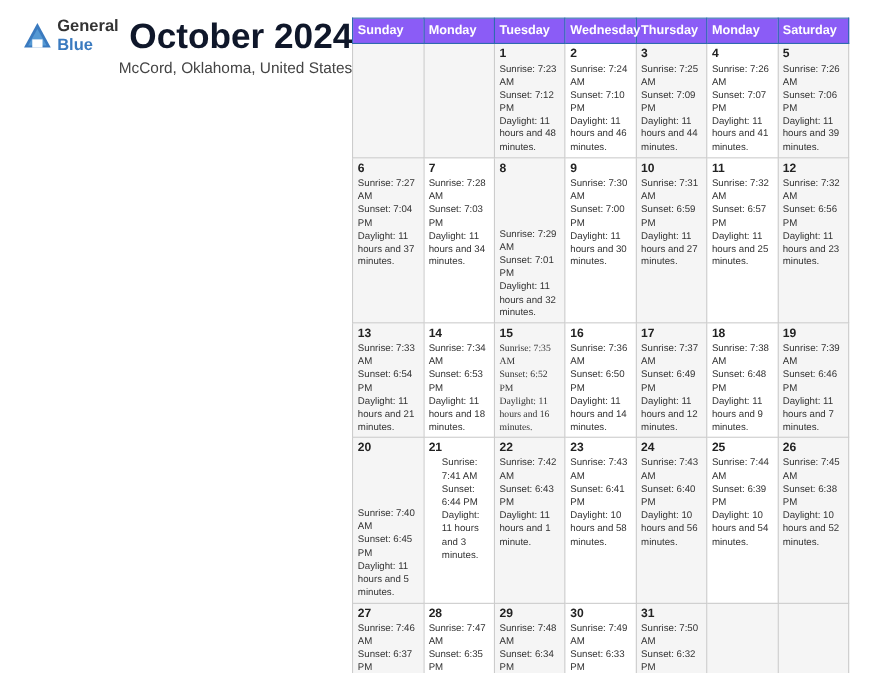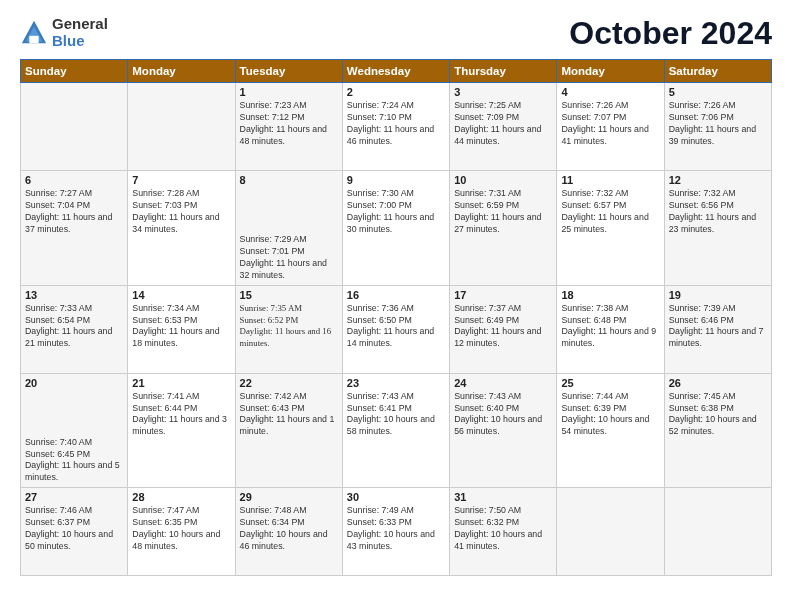--- a/index.html
+++ b/index.html
@@ -8,21 +8,21 @@
       background: #fff;
       width: 792px;
       height: 612px;
       overflow: hidden;
     }
     .page {
       width: 792px;
       height: 484px;
       padding: 16px 20px 12px 20px;
       display: flex;
-      flex-direction: column;
+      flex-direction: row;
     }
     .header {
       display: flex;
       justify-content: space-between;
       align-items: flex-start;
       margin-bottom: 8px;
     }
     .logo {
       display: flex;
       align-items: center;
@@ -62,21 +62,21 @@
       margin-top: 2px;
     }
     .calendar {
       flex: 1;
       border: 1px solid #ccc;
       border-collapse: collapse;
       width: 100%;
       table-layout: fixed;
     }
     .calendar th {
-      background-color: #a16207;
+      background-color: #8b5cf6;
       color: #fff;
       font-size: 11.5px;
       font-weight: bold;
       padding: 5px 4px;
       border: 1px solid #2e6aaf;
       text-align: left;
     }
     .calendar td {
       border: 1px solid #ccc;
       vertical-align: top;
@@ -119,20 +119,21 @@
         <polygon points="15,8 24,24 6,24" fill="#5599d4"></polygon>
         <rect x="10" y="18" width="10" height="8" fill="#fff"></rect>
       </svg>
       <div class="logo-text">
         <span class="logo-general">General</span>
         <span class="logo-blue">Blue</span>
       </div>
     </div>
     <div class="title-block">
       <div class="title-month">October 2024</div>
+      <div class="title-location">McCord, Oklahoma, United States</div>
     </div>
   </div>
 
   <table class="calendar">
     <thead>
       <tr>
         <th>Sunday</th>
         <th>Monday</th>
         <th>Tuesday</th>
         <th>Wednesday</th>
@@ -266,21 +267,21 @@
         </tr>
         <tr>
           <td>
             <span class="day-num">20</span>
             <div class="day-info" style="white-space: pre-line; margin-top: 48px;">Sunrise: 7:40 AM
 Sunset: 6:45 PM
 Daylight: 11 hours and 5 minutes.</div>
           </td>
           <td>
             <span class="day-num">21</span>
-            <div class="day-info" style="white-space: pre-line;">Sunrise: 7:41 AM
+            <div class="day-info" style="white-space: pre-line; margin-left: 12px;">Sunrise: 7:41 AM
 Sunset: 6:44 PM
 Daylight: 11 hours and 3 minutes.</div>
           </td>
           <td>
             <span class="day-num">22</span>
             <div class="day-info" style="white-space: pre-line;">Sunrise: 7:42 AM
 Sunset: 6:43 PM
 Daylight: 11 hours and 1 minute.</div>
           </td>
           <td>

